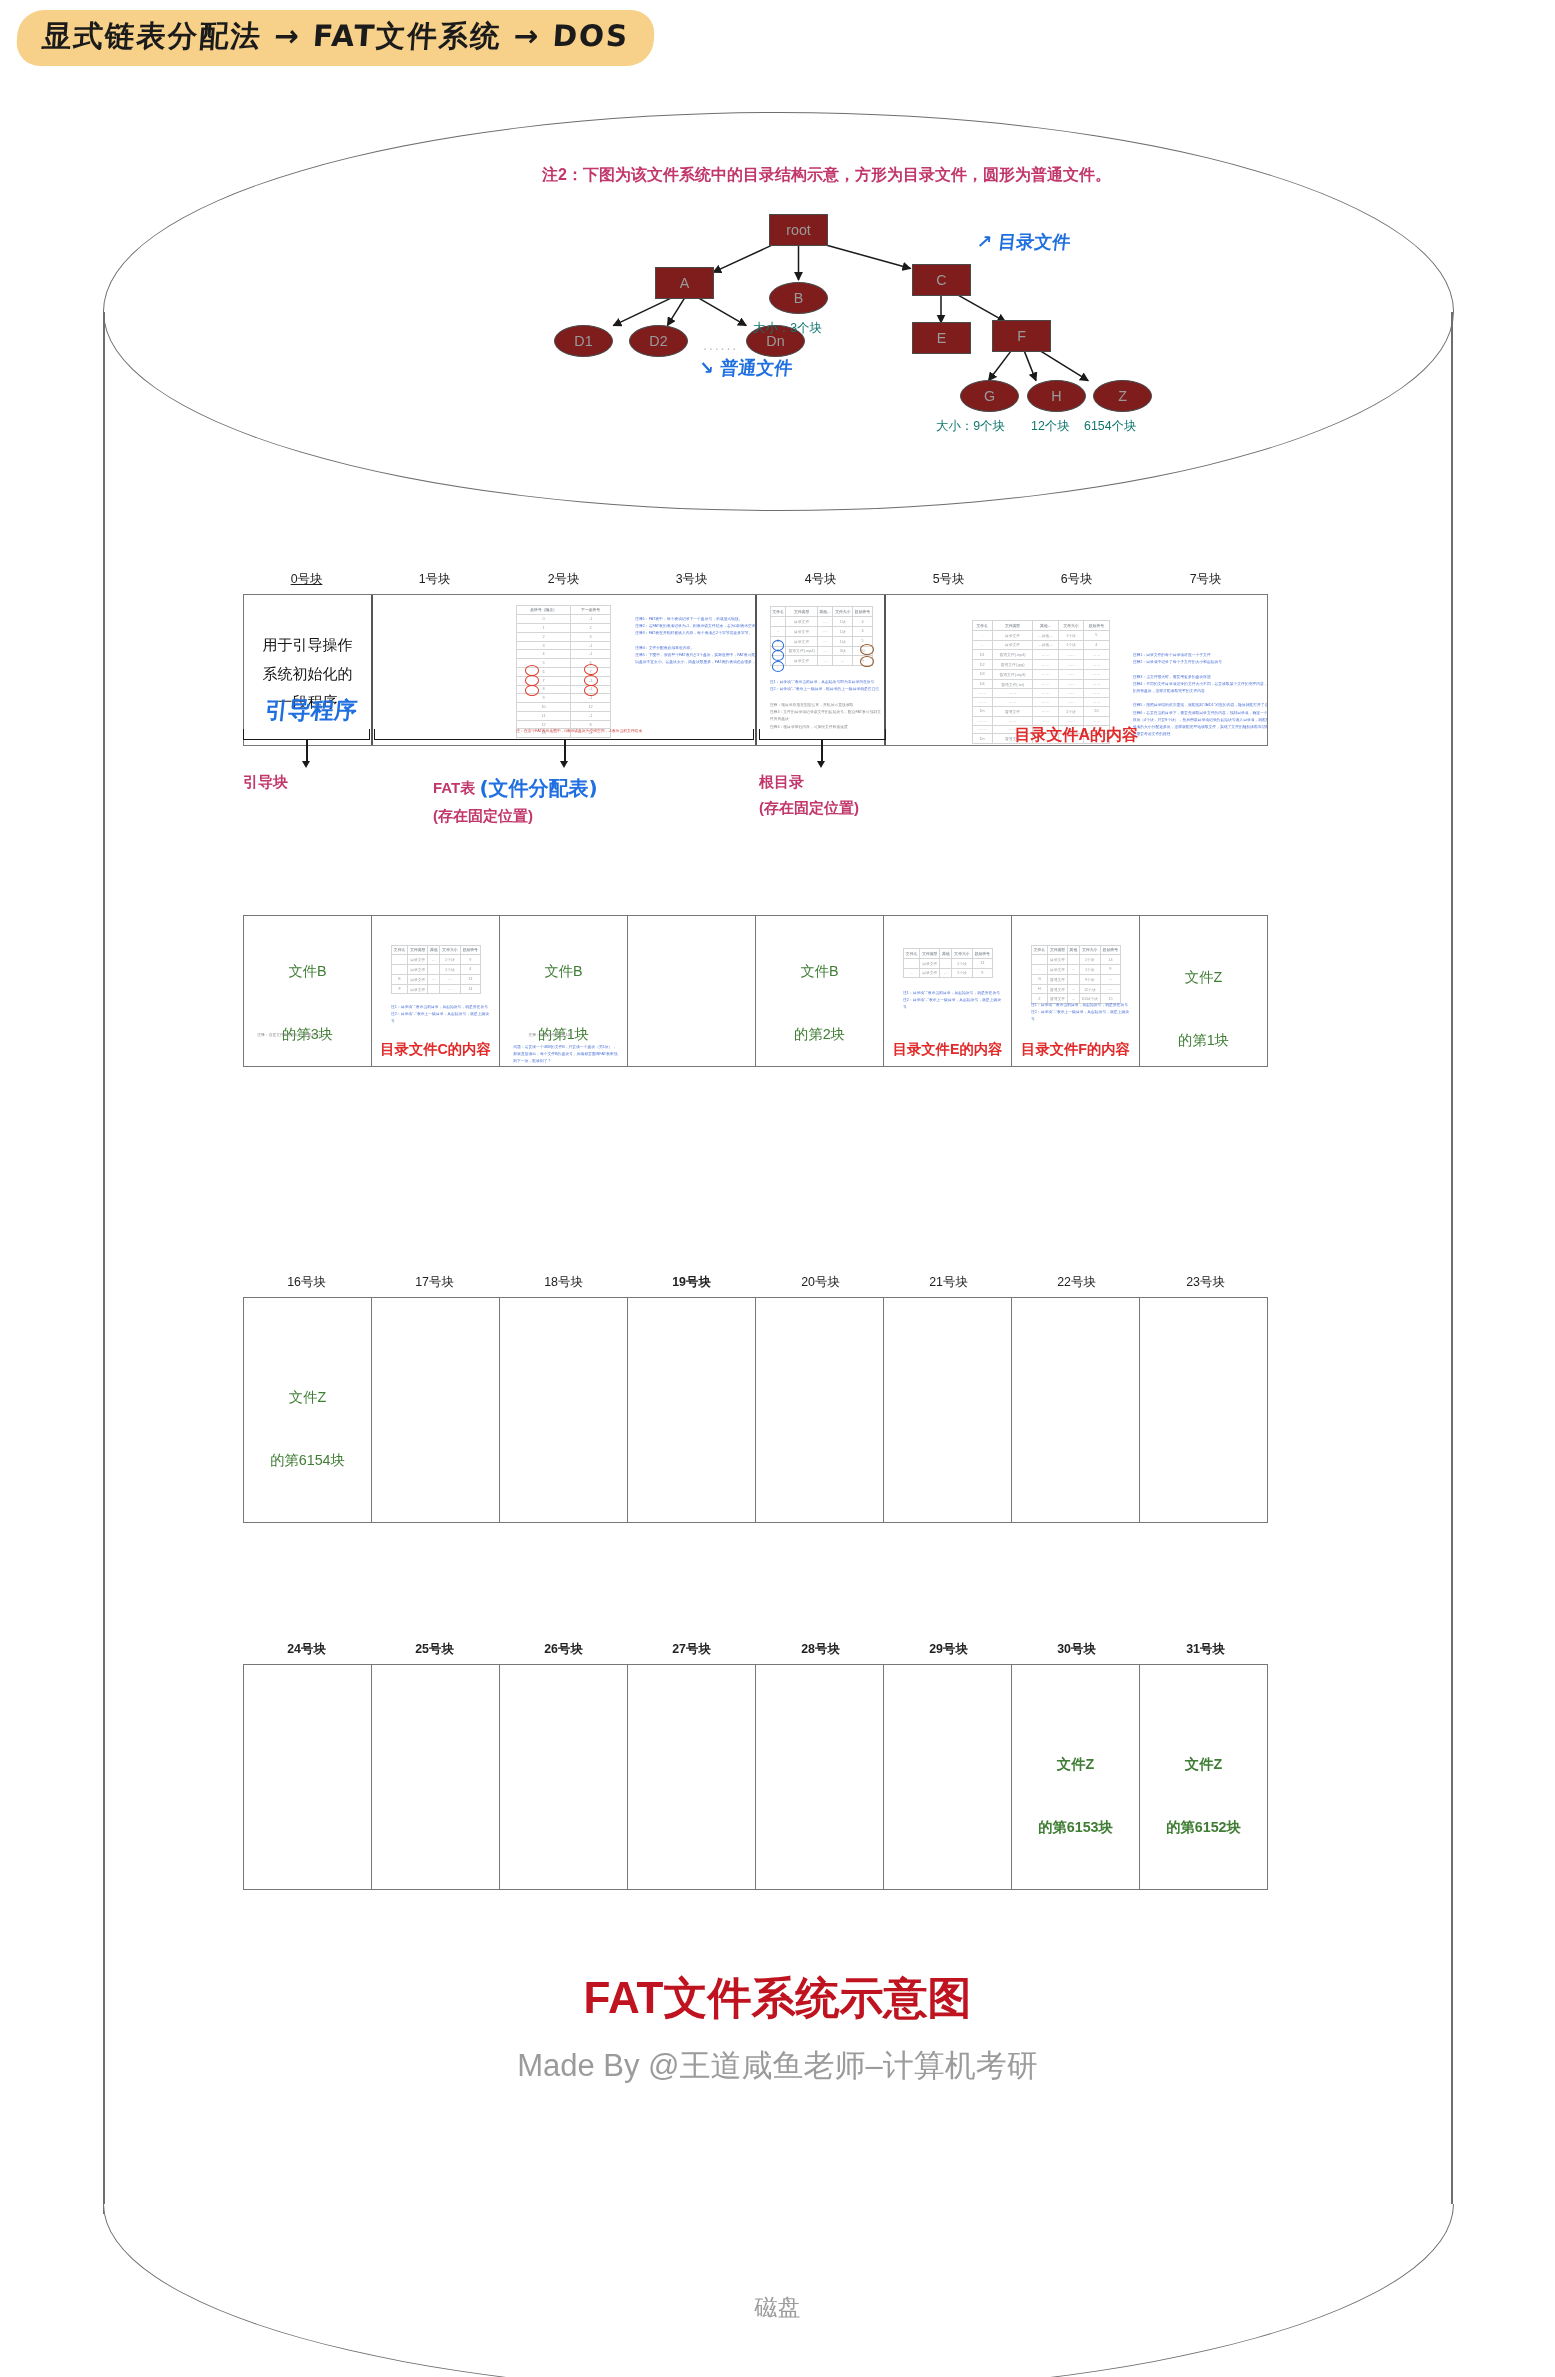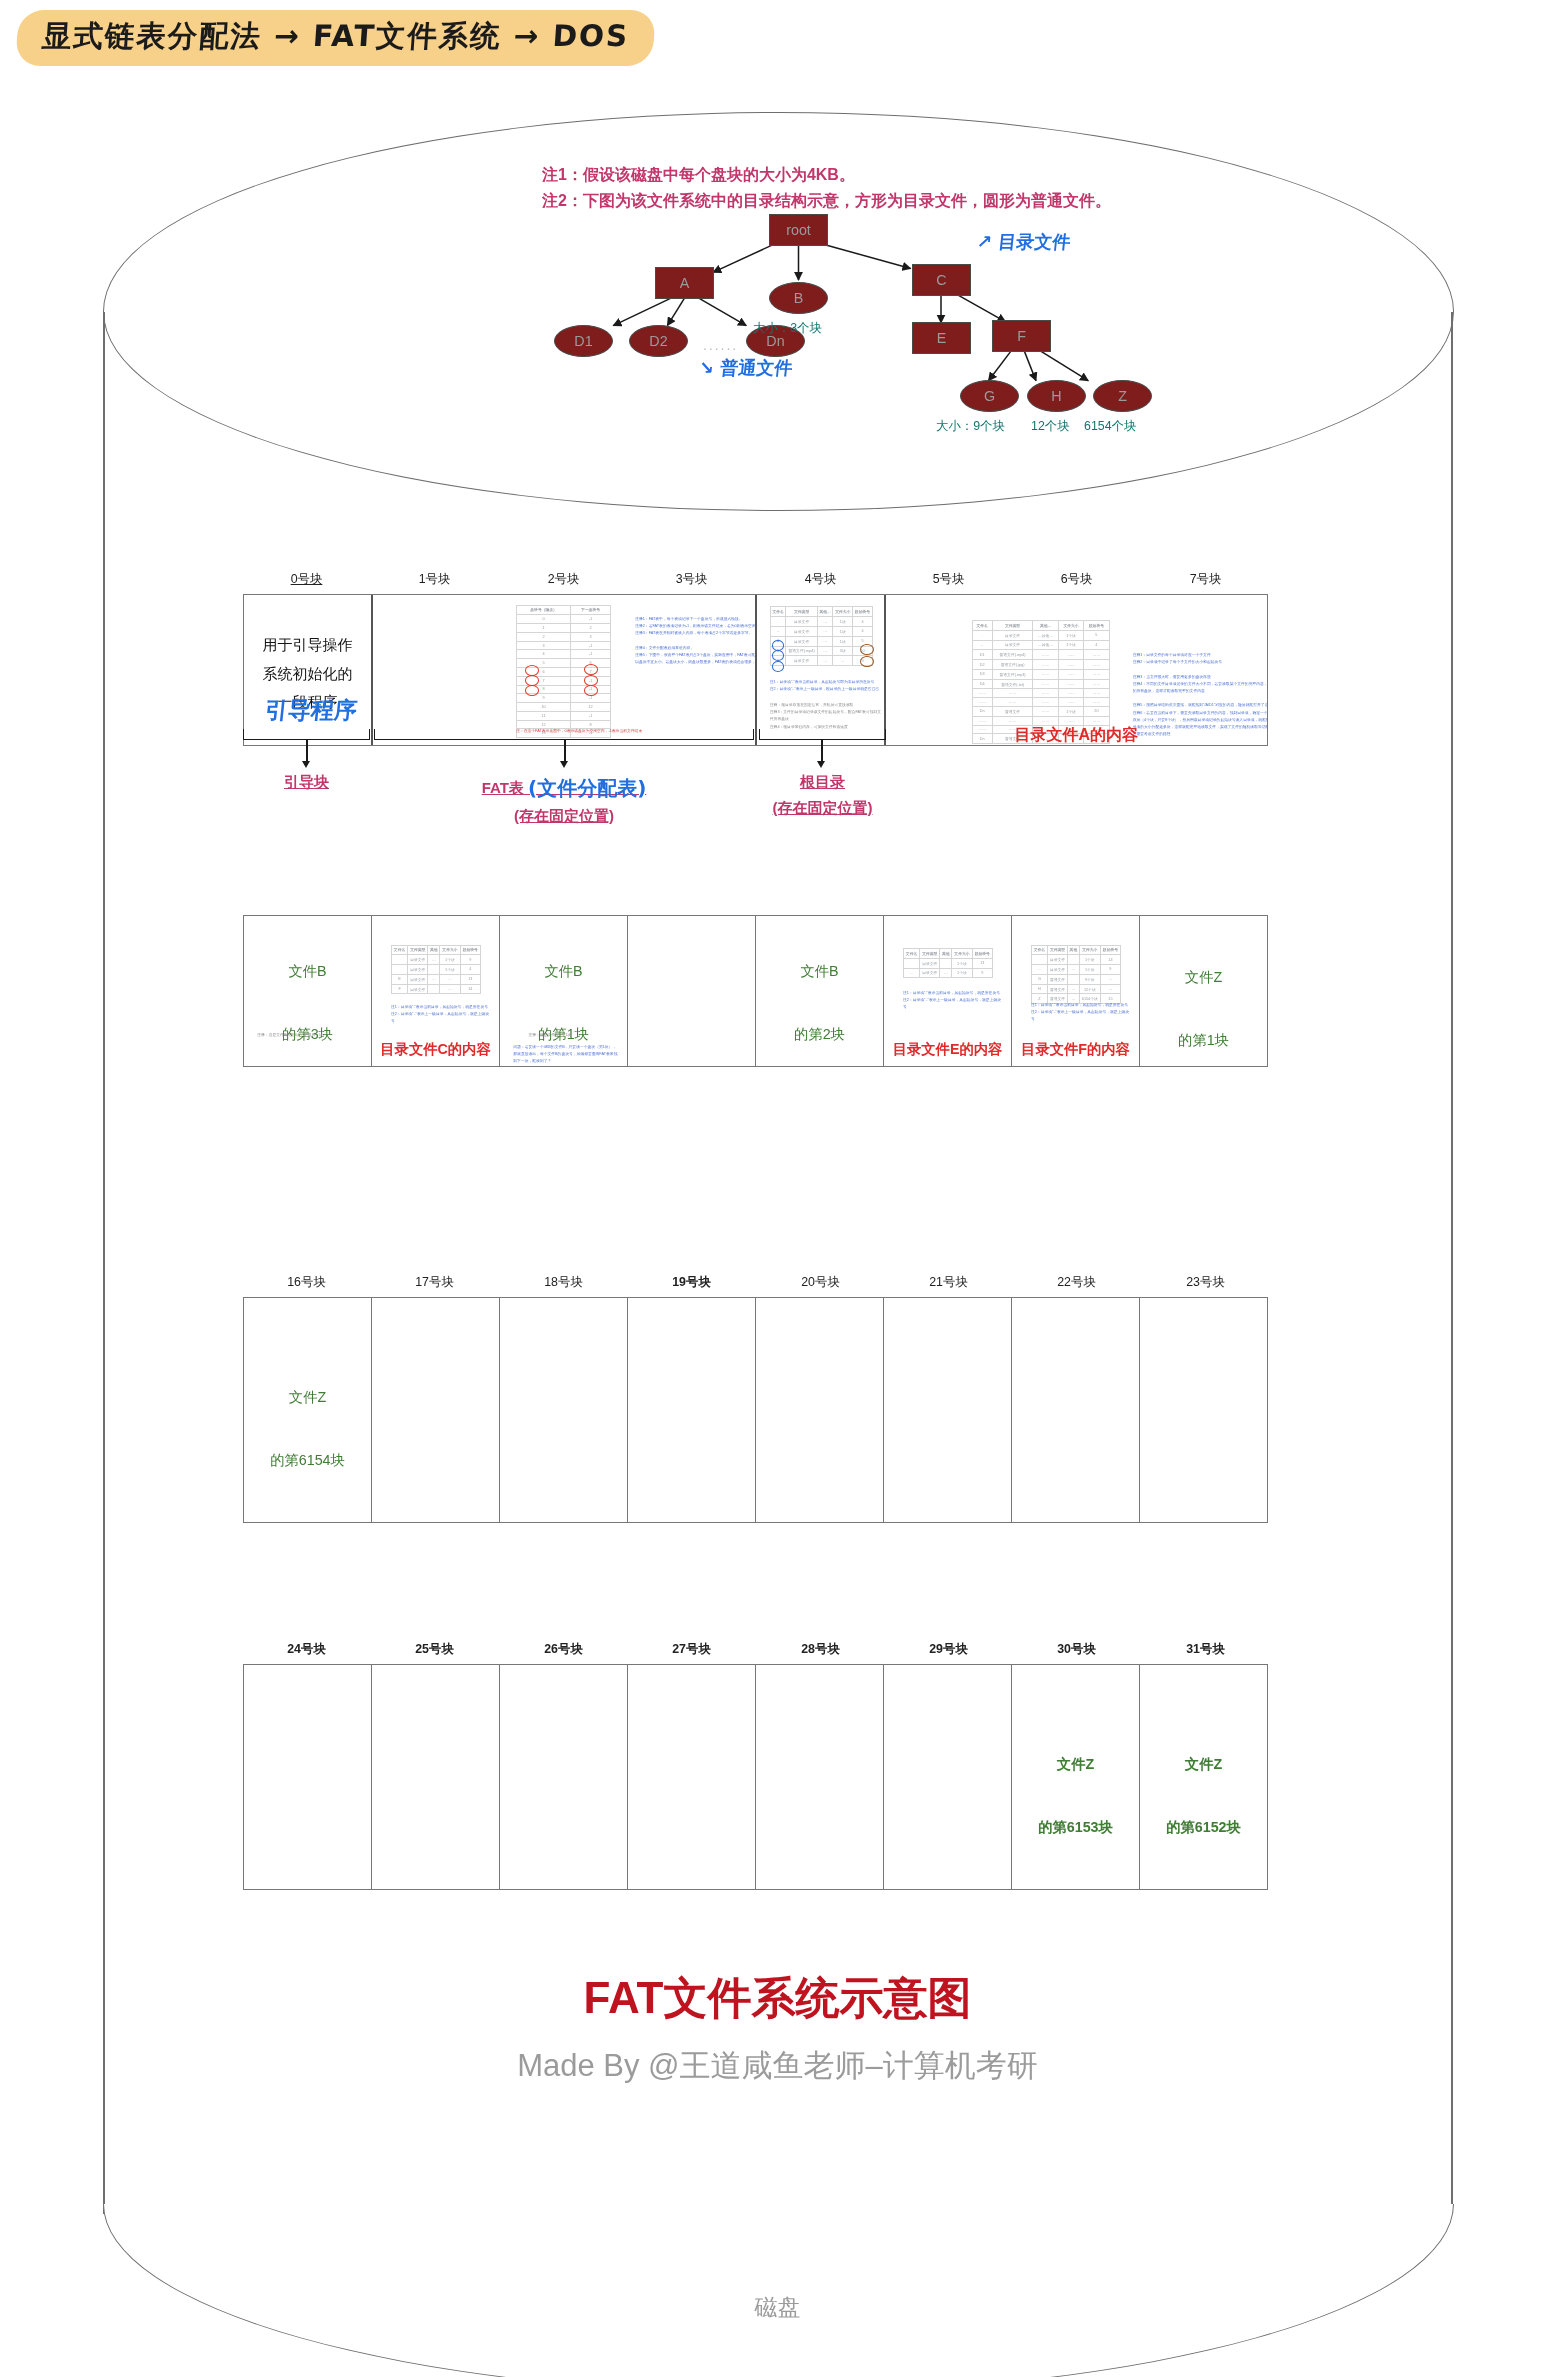--- a/index.html
+++ b/index.html
@@ -189,27 +189,26 @@
   .arrowdown::after {
     content: "";
     position: absolute;
     left: -3.8px; bottom: -6.7px;
     border-left: 4.8px solid transparent;
     border-right: 4.8px solid transparent;
     border-top: 7.6px solid #1a1a1a;
   }
   .caption {
     position: absolute;
-    text-align: center;
+    text-align: left;
     color: #c2376b;
     font-size: 15px;
     font-weight: 600;
     line-height: 1.7;
     white-space: nowrap;
-    text-decoration: underline;
   }
 
   
   #main-title {
     position: absolute;
     left: 0; right: 0; top: 1969px;
     text-align: center;
     color: #c01320;
     font-size: 44px;
     font-weight: 700;
@@ -235,21 +234,20 @@
 <div id="page">
 
   <div id="banner">显式链表分配法 → FAT文件系统 → DOS</div>
 
   <div id="cyl-top"></div>
   <div id="cyl-left"></div>
   <div id="cyl-right"></div>
   <div id="cyl-bottom-arc"></div>
 
   <div id="notes">
-    <div>注1：假设该磁盘中每个盘块的大小为4KB。</div>
     <div>注2：下图为该文件系统中的目录结构示意，方形为目录文件，圆形为普通文件。</div>
   </div>
 
   <div id="tree">
     <svg width="704" height="266" viewBox="0 0 740 280">
       <defs>
         <marker id="arw" viewBox="0 0 10 10" refX="9" refY="5" markerWidth="6" markerHeight="6" orient="auto-start-reverse">
           <path d="M 0 0 L 10 5 L 0 10 z" fill="#1a1a1a"></path>
         </marker>
       </defs>

